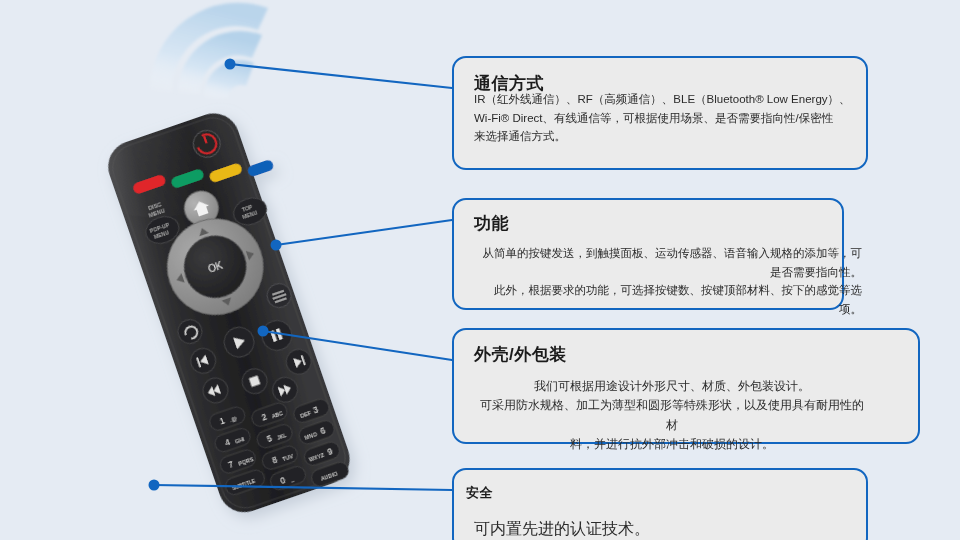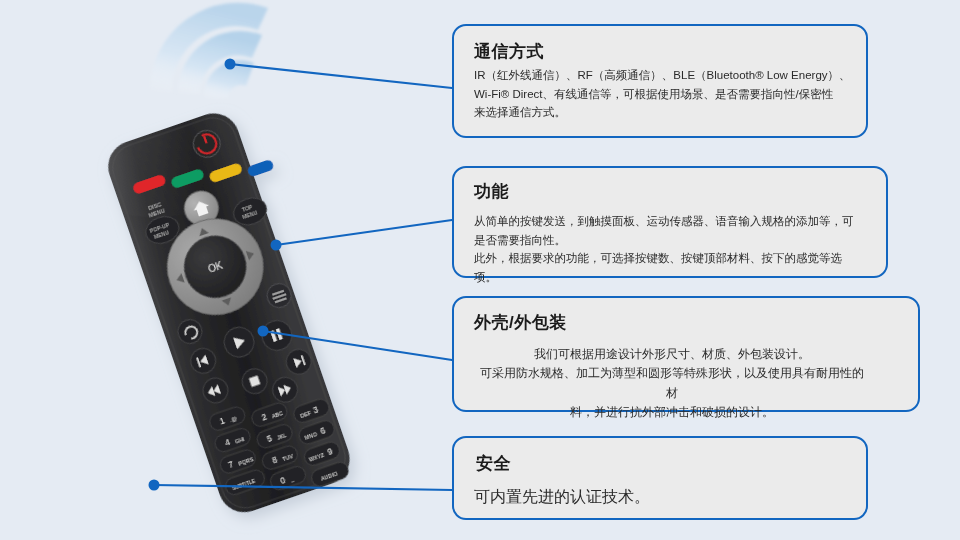--- a/index.html
+++ b/index.html
@@ -12,45 +12,46 @@
   #stage{position:absolute;inset:0;width:960px;height:540px;}
 
   
   .card{
     position:absolute;
     background:#ebebeb;
     border:2px solid #1266c0;
     border-radius:14px;
     box-sizing:border-box;
     z-index:6;
+    margin-top:32px;
   }
   .card-title{
     font-weight:bold;
     color:#1b1b1b;
     letter-spacing:.5px;
   }
   .card-body{
     color:#2a2a2a;
     line-height:1.62;
     white-space:pre-line;
   }
   #card0{left:452px;top:24px;width:416px;height:114px;}
   #card0 .card-title{position:absolute;left:20px;top:14px;font-size:17px;}
-  #card0 .card-body{position:absolute;left:20px;top:40px;width:382px;font-size:11.5px;}
-
-  #card1{left:452px;top:166px;width:436px;height:112px;}
+  #card0 .card-body{position:absolute;left:20px;top:32px;width:382px;font-size:11.5px;}
+
+  #card1{left:452px;top:166px;width:392px;height:112px;text-align:right;}
   #card1 .card-title{position:absolute;left:20px;top:12px;font-size:17px;}
   #card1 .card-body{position:absolute;left:20px;top:44px;width:388px;font-size:11.5px;}
 
   #card2{left:452px;top:296px;width:468px;height:116px;}
   #card2 .card-title{position:absolute;left:20px;top:13px;font-size:17px;}
   #card2 .card-body{position:absolute;left:24px;top:47px;width:388px;font-size:12px;text-align:center;}
 
   #card3{left:452px;top:436px;width:416px;height:84px;}
-  #card3 .card-title{position:absolute;left:22px;top:14px;font-size:17px;}
+  #card3 .card-title{position:absolute;left:12px;top:14px;font-size:13px;}
   #card3 .card-body{position:absolute;left:20px;top:46px;width:388px;font-size:16px;}
 
   
   #artwork{position:absolute;left:0;top:0;width:960px;height:540px;z-index:3;}
   #connectors{position:absolute;left:0;top:0;width:960px;height:540px;z-index:7;pointer-events:none;}
 </style>
 </head>
 <body>
 
 <div id="stage">

